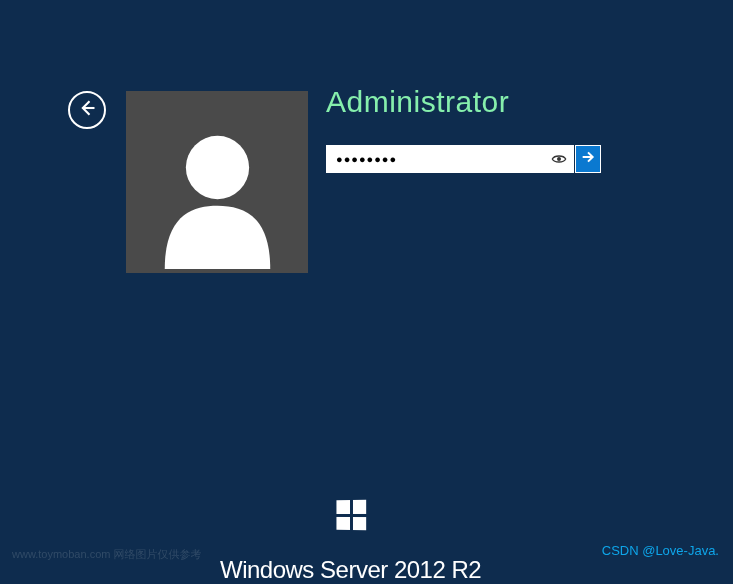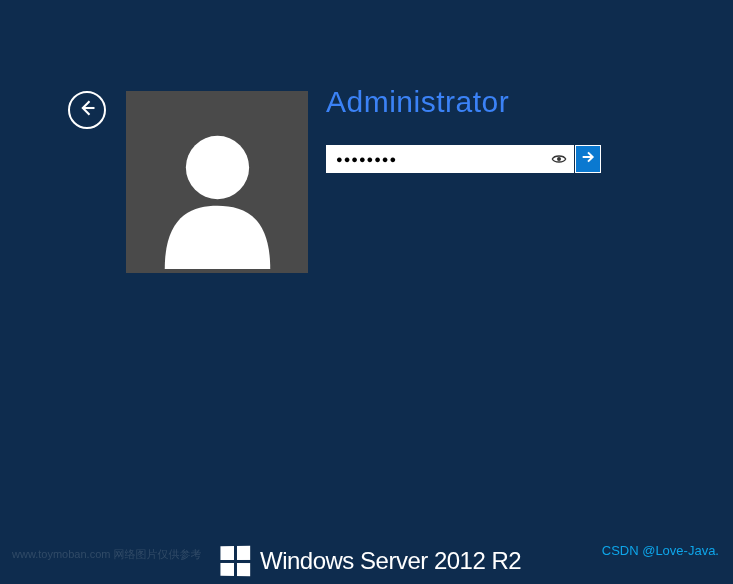--- a/index.html
+++ b/index.html
@@ -47,21 +47,21 @@
     .avatar svg {
       width: 145px;
       height: 145px;
     }
     .login-form {
       position: absolute;
       left: 326px;
       top: 85px;
     }
     .username {
-      color: #3b82f6;
+      color: #86efac;
       font-size: 30px;
       font-weight: 300;
       letter-spacing: 0.5px;
     }
     .password-row {
       display: flex;
       align-items: stretch;
       margin-top: 26px;
       height: 28px;
     }
@@ -98,25 +98,26 @@
       background: #0b79d0;
       border: 1px solid #ffffff;
       display: flex;
       align-items: center;
       justify-content: center;
       cursor: pointer;
       margin-left: 1px;
     }
     .branding {
       position: absolute;
-      bottom: 8px;
+      bottom: 0;
       left: 220px;
       display: flex;
       align-items: center;
-      gap: 10px;
+      gap: 26px;
+      flex-direction: column;
     }
     .win-logo {
       width: 30px;
       height: 30px;
       display: grid;
       grid-template-columns: 1fr 1fr;
       grid-template-rows: 1fr 1fr;
       gap: 3px;
       transform: perspective(100px) rotateY(-8deg);
     }

